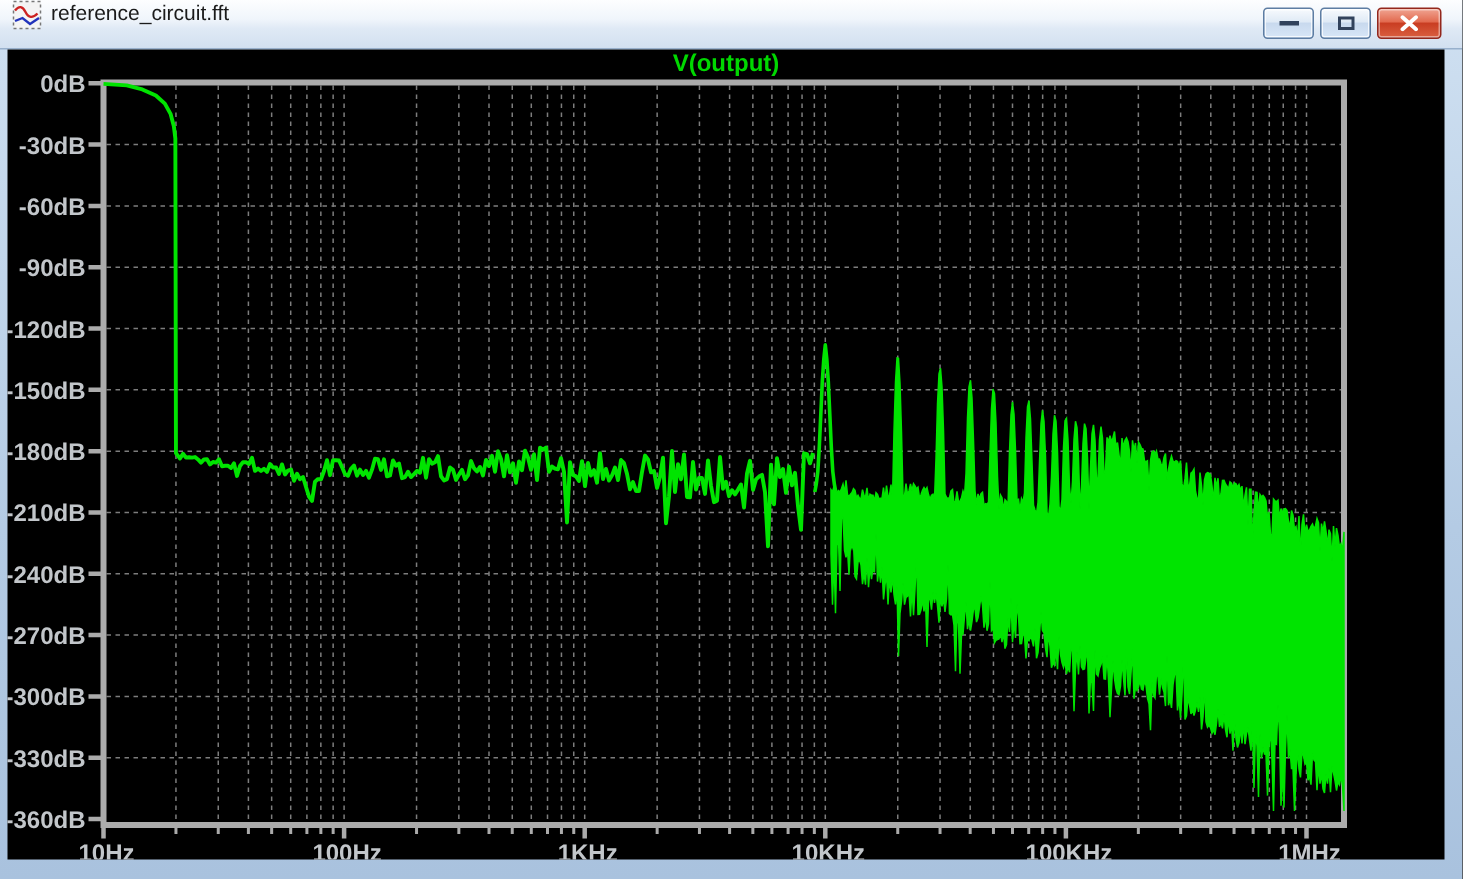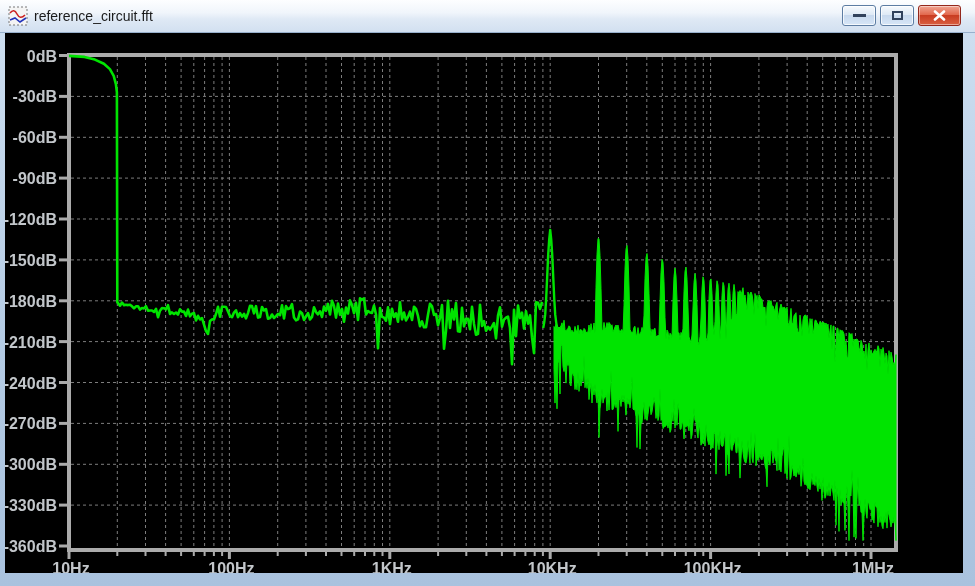--- a/index.html
+++ b/index.html
@@ -6,21 +6,21 @@
   *{box-sizing:border-box;}
   .window{
     position:relative;width:975px;height:586px;
     background:linear-gradient(180deg,#cfe0f1 0%,#b4cbe4 60%,#a9c2de 100%);
     font-family:"Liberation Sans",sans-serif;
     overflow:hidden;
   }
   .titlebar{
     position:absolute;left:0;top:0;right:0;height:33px;
     background:linear-gradient(180deg,#fdfeff 0%,#f0f5fb 40%,#dfe9f5 60%,#d2e0f0 100%);
-    display:flex;align-items:center;
+    display:flex;
     border-bottom:1px solid #98b0cc;
   }
   .app-icon{width:20px;height:20px;margin:0 6px 0 8px;display:inline-block;}
   .title-text{font-size:14px;color:#1b1b1b;}
   .win-buttons{position:absolute;right:14px;top:5px;display:flex;gap:4px;}
   .wbtn{
     width:34px;height:21px;border-radius:3px;padding:0;
     display:flex;align-items:center;justify-content:center;
     border:1px solid #5d7da3;
     background:linear-gradient(180deg,#f7fafd 0%,#dfeaf6 45%,#c8d9ee 50%,#d7e6f7 100%);
@@ -68,20 +68,21 @@
       </button>
       <button class="wbtn close">
         <svg width="13" height="11" viewBox="0 0 13 11">
           <path d="M2 1.5 L11 9.5 M11 1.5 L2 9.5" stroke="#ffffff" stroke-width="2.6" stroke-linecap="round"></path>
         </svg>
       </button>
     </div>
   </div>
 
   <div class="content">
+    <div class="plot-title">V(output)</div>
     <svg id="plot-svg" width="958" height="540" viewBox="5 33 958 540">
         <line x1="71" y1="96.4" x2="896" y2="96.4" stroke="#7d7d7d" stroke-width="1" stroke-dasharray="3 3"></line>
         <line x1="71" y1="137.3" x2="896" y2="137.3" stroke="#7d7d7d" stroke-width="1" stroke-dasharray="3 3"></line>
         <line x1="71" y1="178.1" x2="896" y2="178.1" stroke="#7d7d7d" stroke-width="1" stroke-dasharray="3 3"></line>
         <line x1="71" y1="219" x2="896" y2="219" stroke="#7d7d7d" stroke-width="1" stroke-dasharray="3 3"></line>
         <line x1="71" y1="259.9" x2="896" y2="259.9" stroke="#7d7d7d" stroke-width="1" stroke-dasharray="3 3"></line>
         <line x1="71" y1="300.8" x2="896" y2="300.8" stroke="#7d7d7d" stroke-width="1" stroke-dasharray="3 3"></line>
         <line x1="71" y1="341.6" x2="896" y2="341.6" stroke="#7d7d7d" stroke-width="1" stroke-dasharray="3 3"></line>
         <line x1="71" y1="382.5" x2="896" y2="382.5" stroke="#7d7d7d" stroke-width="1" stroke-dasharray="3 3"></line>
         <line x1="71" y1="423.4" x2="896" y2="423.4" stroke="#7d7d7d" stroke-width="1" stroke-dasharray="3 3"></line>

